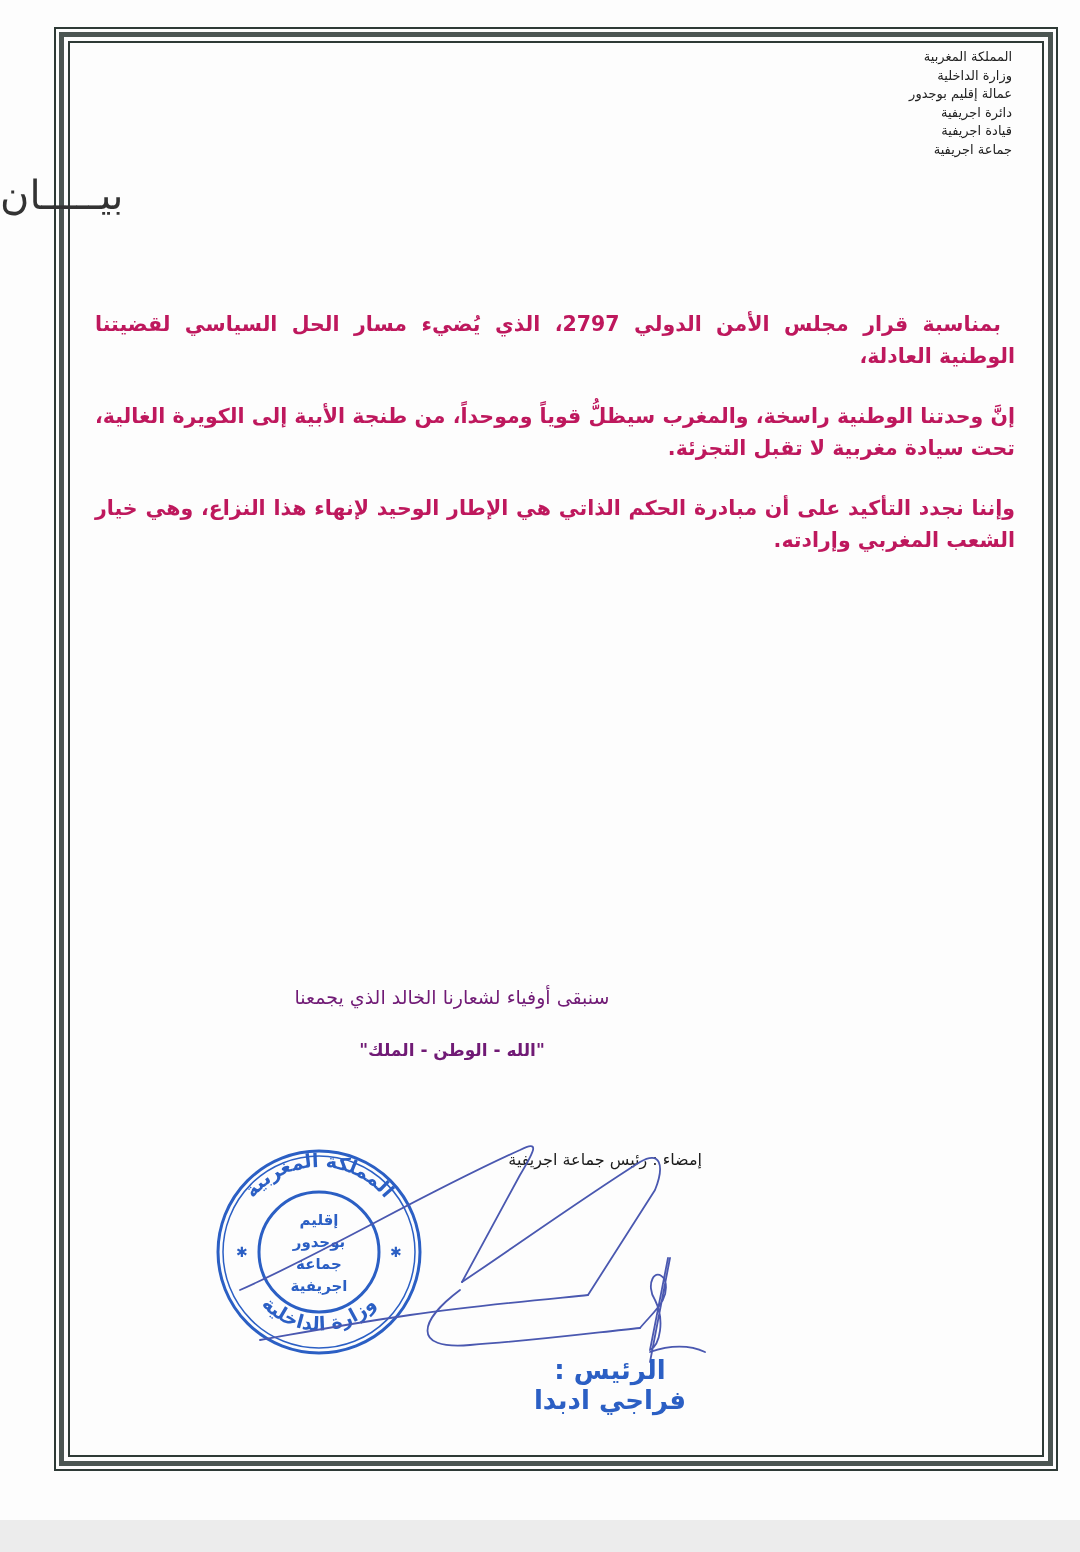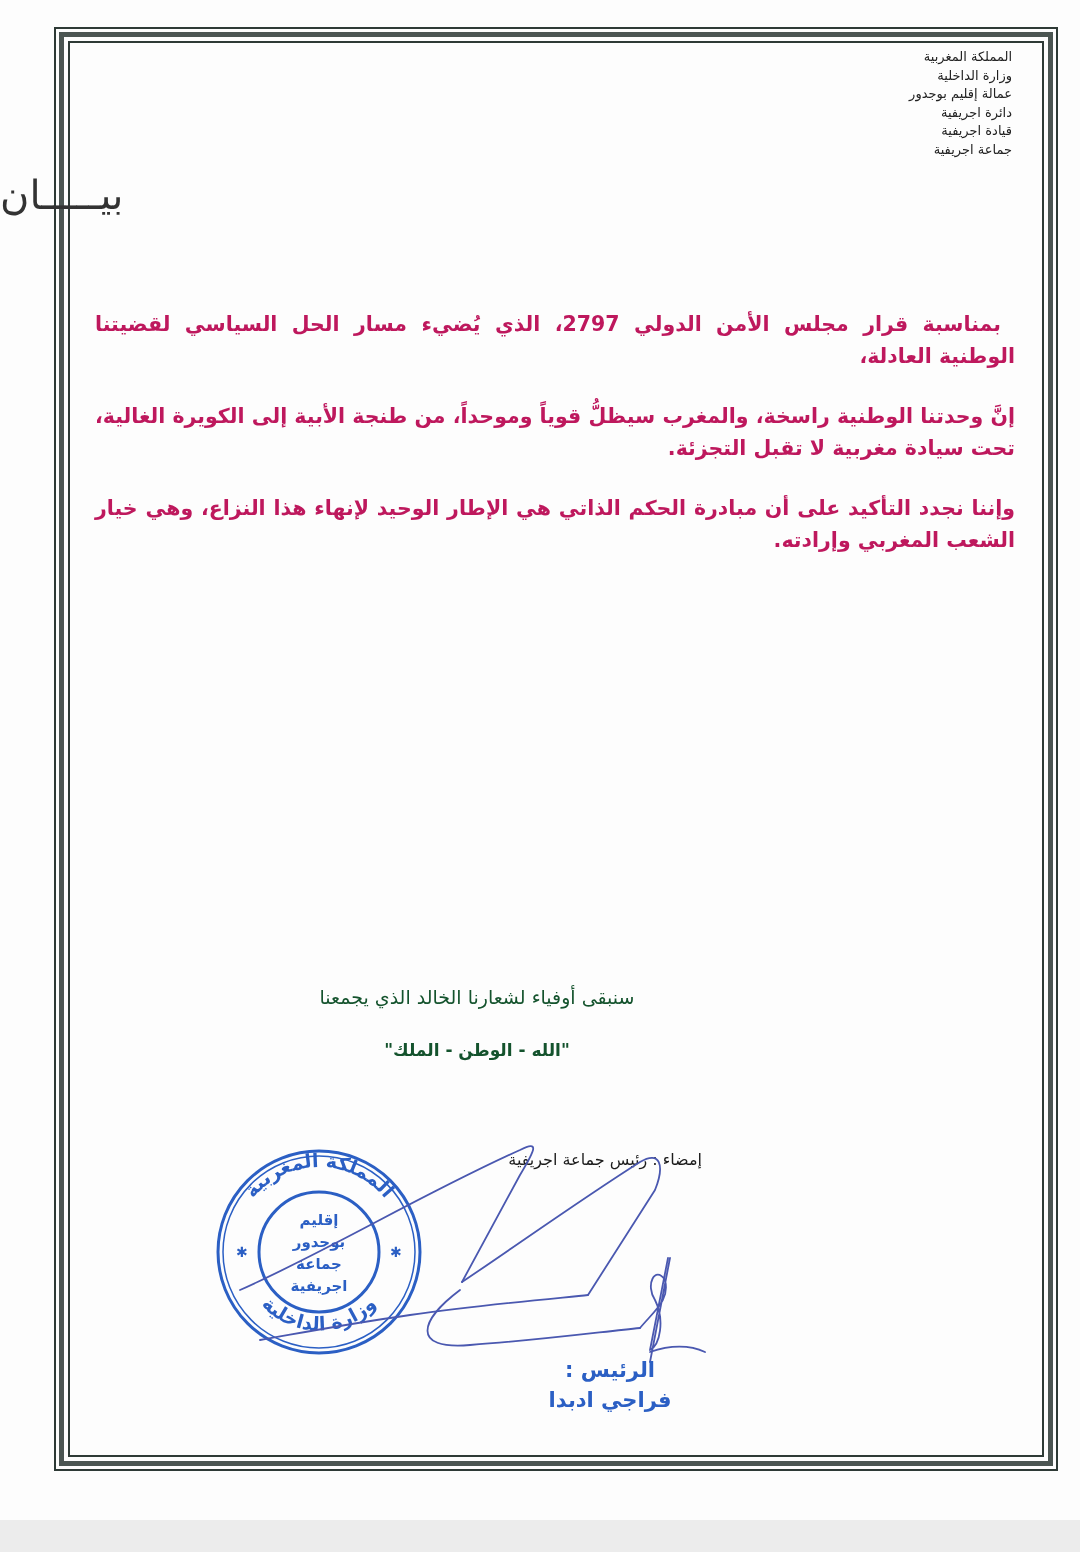--- a/index.html
+++ b/index.html
@@ -32,36 +32,36 @@
   .body-text {
     position:absolute; left:95px; width:920px; top:308px;
     direction:rtl; text-align:justify; text-align-last:right;
     font-family:"DejaVu Sans", sans-serif; font-weight:bold; font-size:20.5px; line-height:32px; color:#be185d;
   }
   .para { margin:0 0 28px 0; }
   .para.indent { text-indent:14px; }
 
   .closing {
     position:absolute; left:0; width:904px; direction:rtl; text-align:center;
-    font-family:"DejaVu Sans", sans-serif; font-size:19px; color:#14532d;padding-left:25px;
+    font-family:"DejaVu Sans", sans-serif; font-size:19px; color:#701a75;
   }
   .closing-1 { top:986px; }
   .closing-2 { top:1040px; font-weight:bold; font-size:17px; }
 
   .sign-label {
     position:absolute; left:400px; width:302px; top:1150px; direction:rtl; text-align:right;
     font-family:"DejaVu Sans", sans-serif; font-size:16px; color:#1c1c1c;
   }
 
   .stamp { position:absolute; left:212px; top:1145px; width:214px; height:214px; }
   .signature { position:absolute; left:0; top:0; width:1080px; height:1520px; pointer-events:none; }
 
   .president {
     position:absolute; left:520px; width:180px; direction:rtl; text-align:center;
-    font-family:"DejaVu Sans", sans-serif; font-weight:bold; color:#2b5fc4; font-size:21px; line-height:30px;
+    font-family:"DejaVu Sans", sans-serif; font-weight:bold; color:#2b5fc4; font-size:26px; line-height:30px;
   }
   .president-title { top:1355px; }
   .president-name  { top:1385px; letter-spacing:1px; }
 </style>
 </head>
 <body>
 
 <div class="page-area"></div>
 <div class="bottom-band"></div>
 

